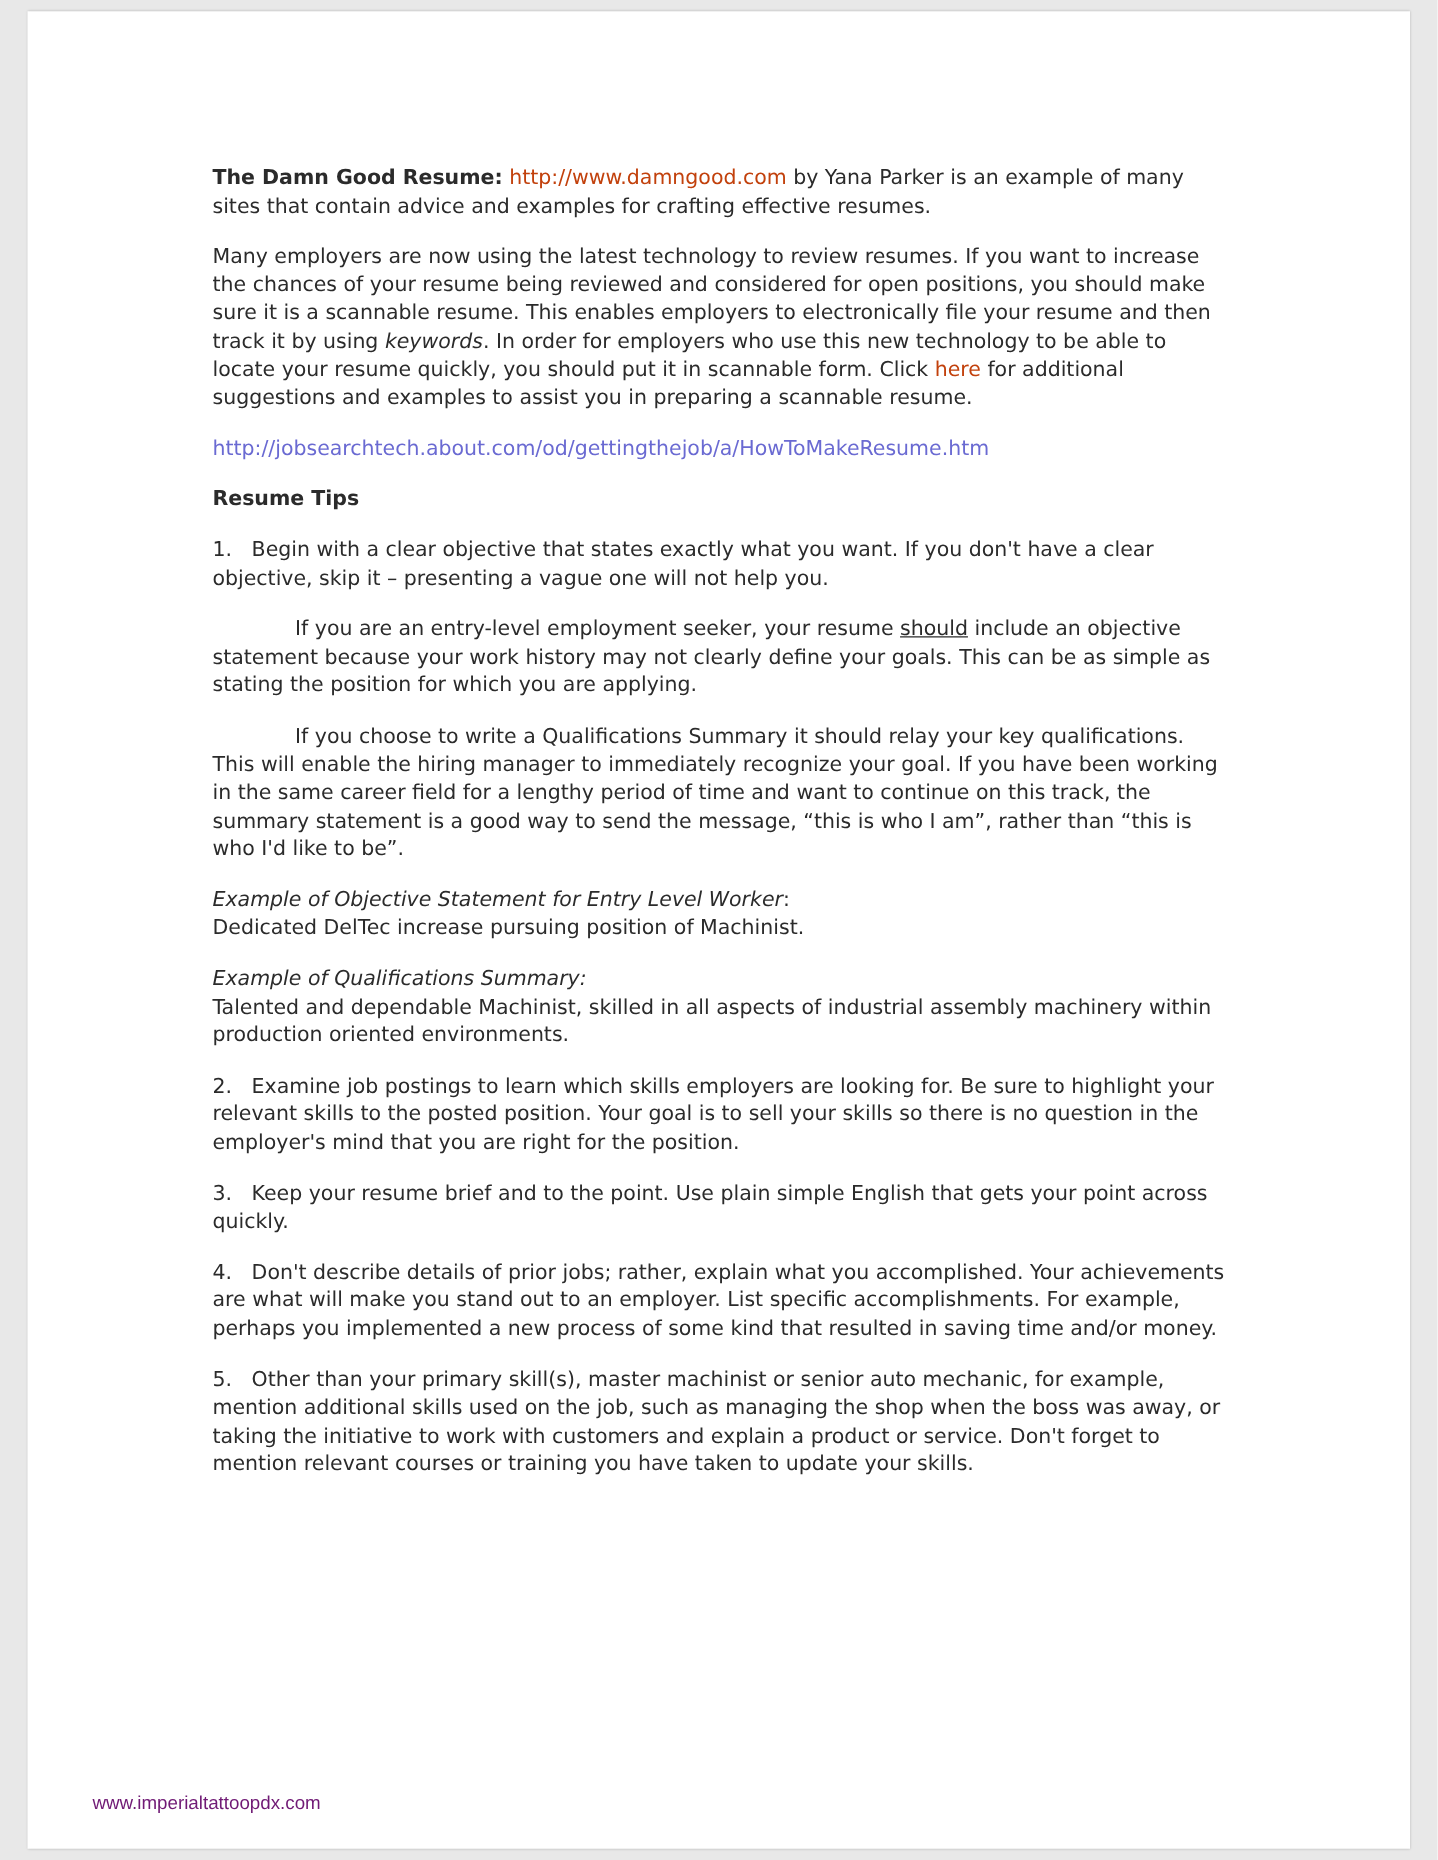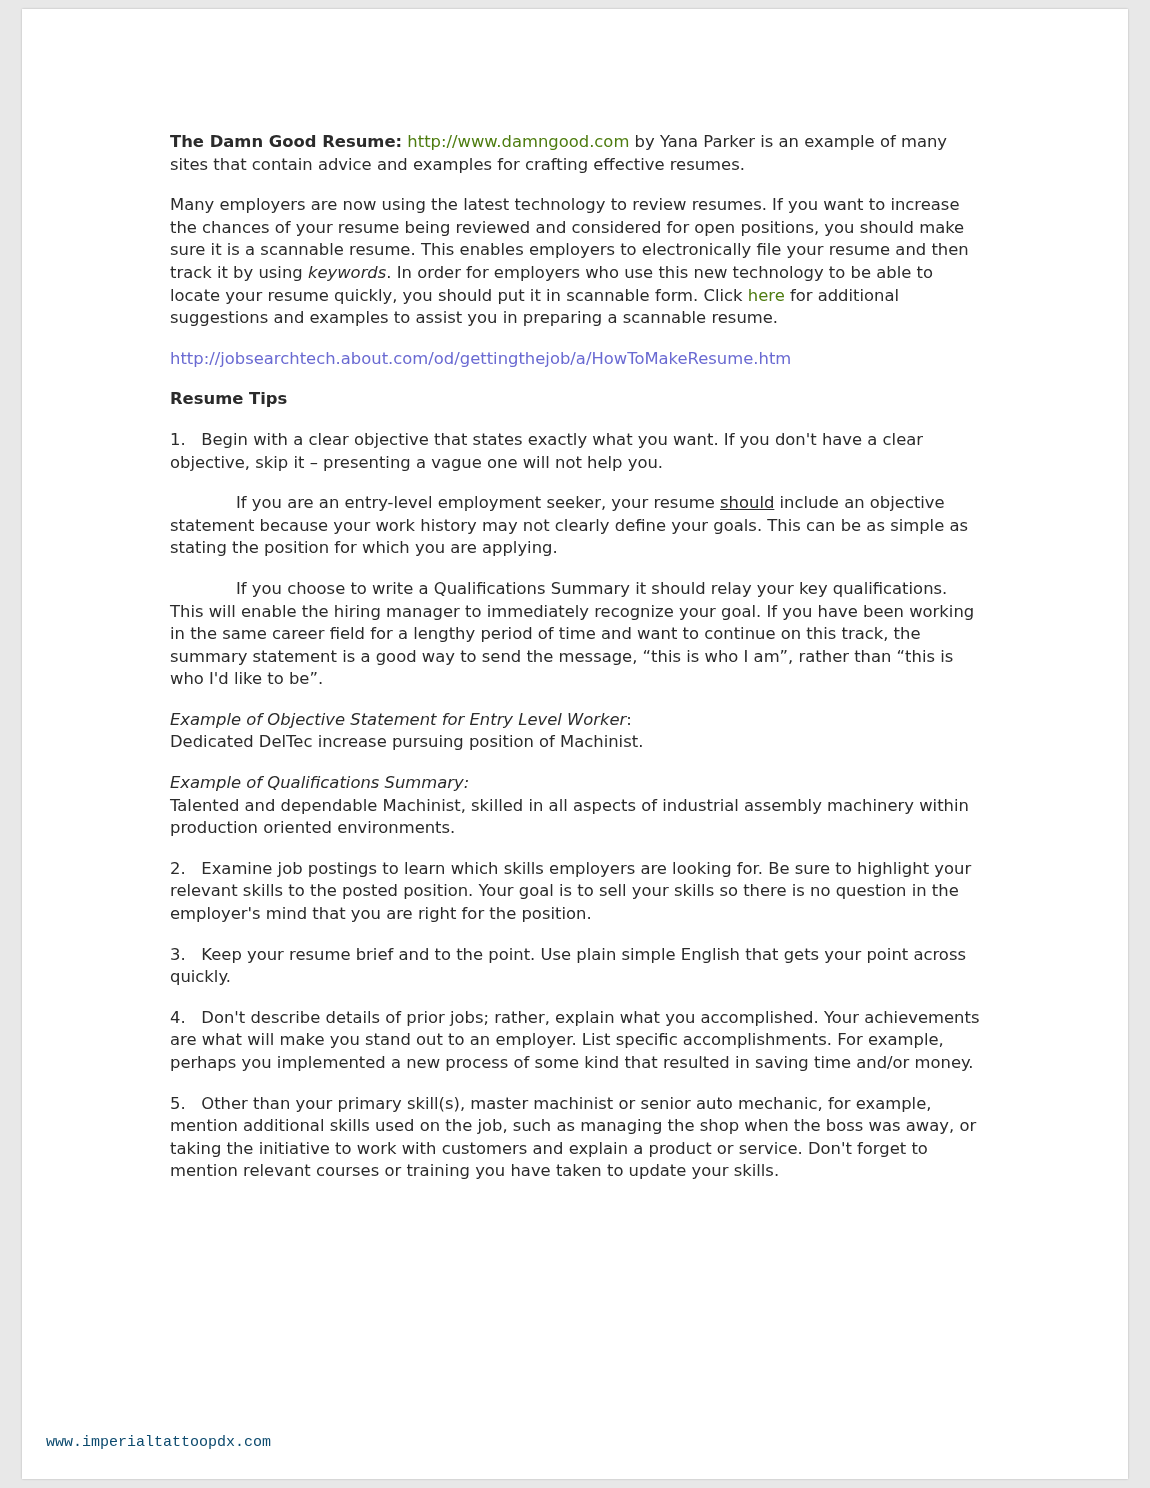--- a/index.html
+++ b/index.html
@@ -44,36 +44,36 @@
   .bold {
     font-weight: bold;
   }
   .ital {
     font-style: italic;
   }
   .uline {
     text-decoration: underline;
   }
   .link {
-    color: #4d7c0f;
+    color: #c2410c;
   }
   .link-plain {
     color: #6a6ad2;
     margin-top: 16px;
   }
   .indent {
     text-indent: 66px;
   }
   .watermark {
     position: absolute;
-    left: 24px;
+    left: 52px;
     top: 1425px;
     font-size: 15px;
-    color: #0c4a6e;
-    font-family: Liberation Mono, monospace;
+    color: #701a75;
+    font-family: Liberation Sans, sans-serif;
   }
   .numbered {
     margin: 0 0 18px 0;
   }
   .num-label {
     display: inline;
   }
 </style>
 </head>
 <body>

